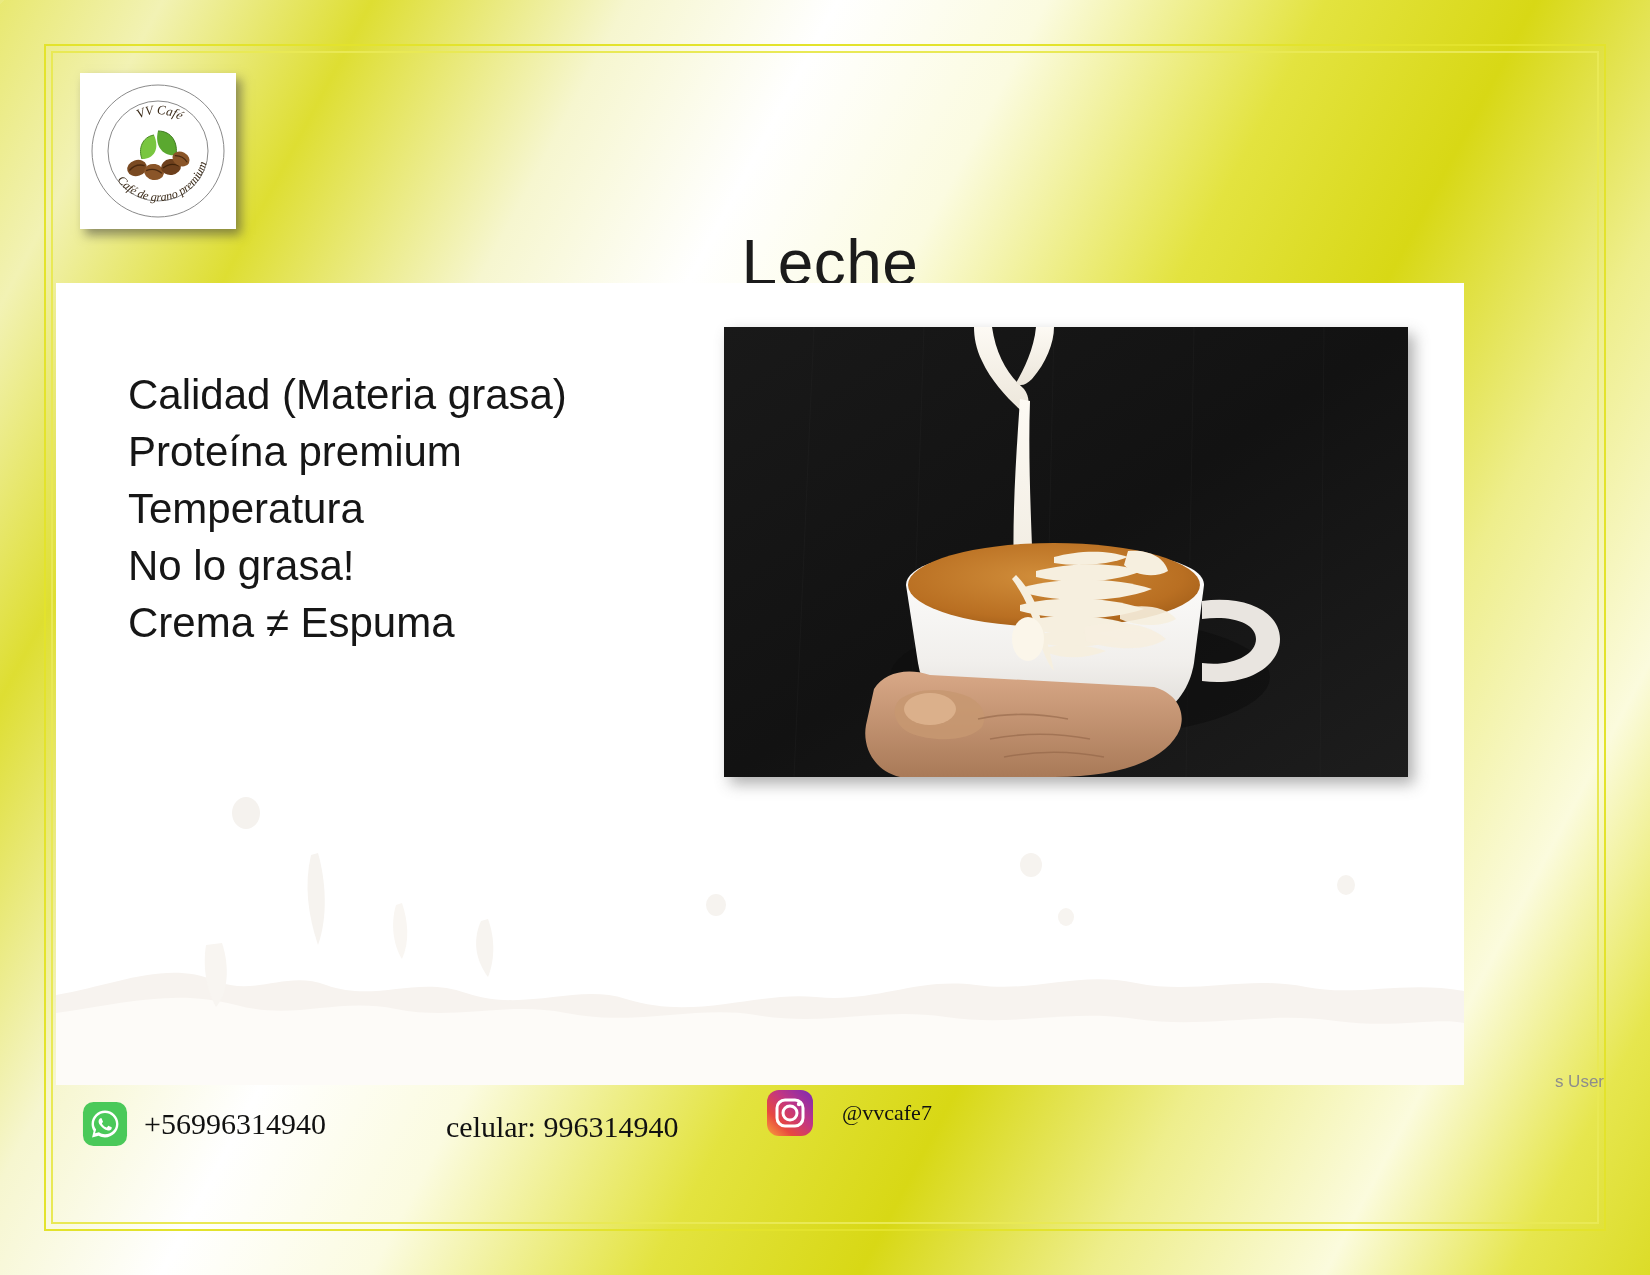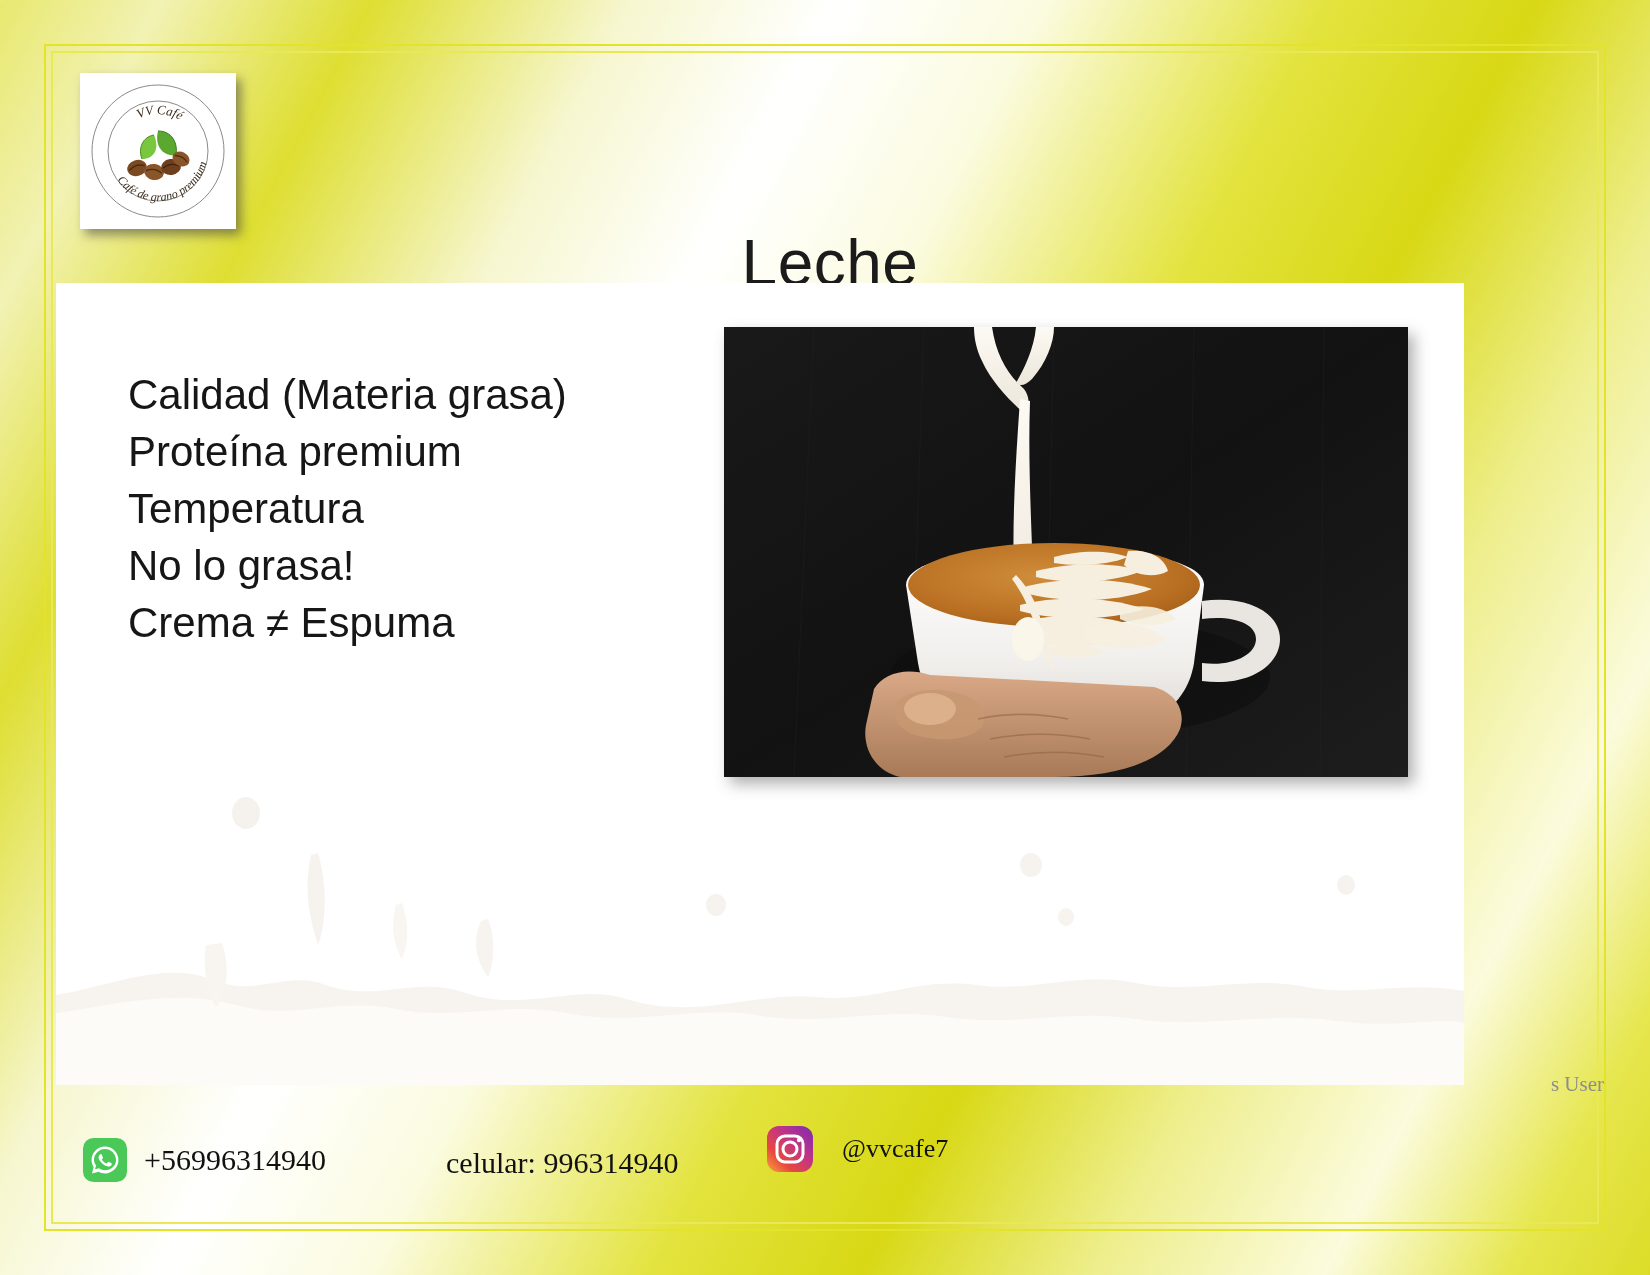--- a/index.html
+++ b/index.html
@@ -134,57 +134,56 @@
     box-shadow: 6px 7px 14px rgba(80,80,80,0.45);
     overflow: hidden;
   }
   .photo svg { display: block; width: 100%; height: 100%; }
 
   
   .watermark {
     position: absolute;
     right: 46px;
     top: 1072px;
-    font-size: 21px;
+    font-size: 17px;
     color: #8d8d8d;
-    font-family: Liberation Serif, serif;
+    font-family: Liberation Sans, sans-serif;
     white-space: nowrap;
   }
 
   
   .footer {
     position: absolute;
     left: 56px;
     top: 1085px;
     width: 1540px;
     height: 90px;
     display: flex;
     align-items: center;
   }
   .footer-item {
     display: flex;
     align-items: center;
-    margin-top: 36px;
   }
   .icon-sq {
     width: 46px;
     height: 46px;
     flex: 0 0 46px;
   }
   .footer-text {
     font-family: "Liberation Serif", serif;
     font-size: 30px;
     color: #111111;
     white-space: nowrap;
   }
   .wa-wrap   { position: absolute; left: 26px;  top: 16px; }
   .wa-label  { margin-left: 16px; }
   .cel-wrap  { position: absolute; left: 390px; top: 25px; justify-content: flex-end; }
   .ig-wrap   { position: absolute; left: 710px; top: 4px; }
-  .ig-label  { margin-left: 28px; font-size: 26px; }
+  .ig-label  { margin-left: 28px; font-size: 22px; }
   .ig-sq     { width: 48px; height: 48px; flex: 0 0 48px; }
 </style>
 </head>
 <body>
 
 <div class="slide">
 
   <div class="frame-outer"></div>
   <div class="frame-inner"></div>
 

